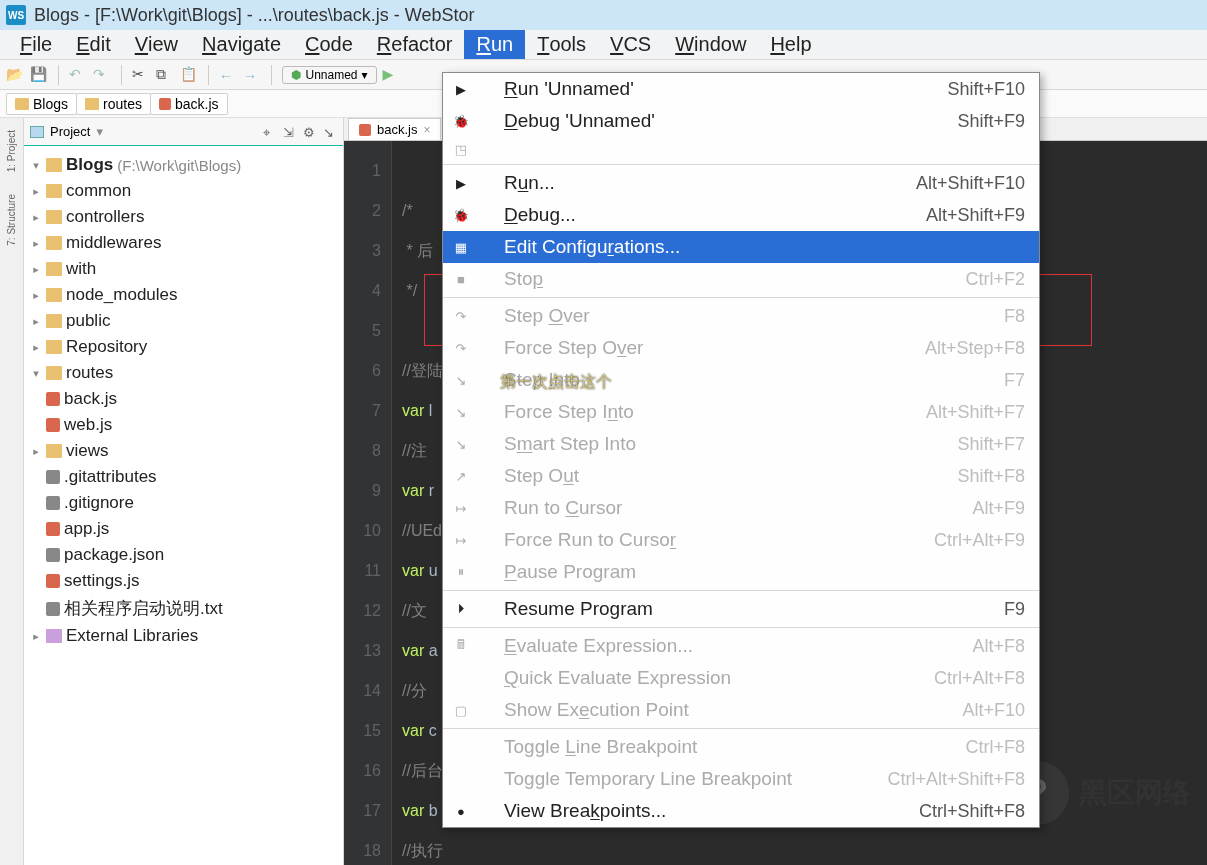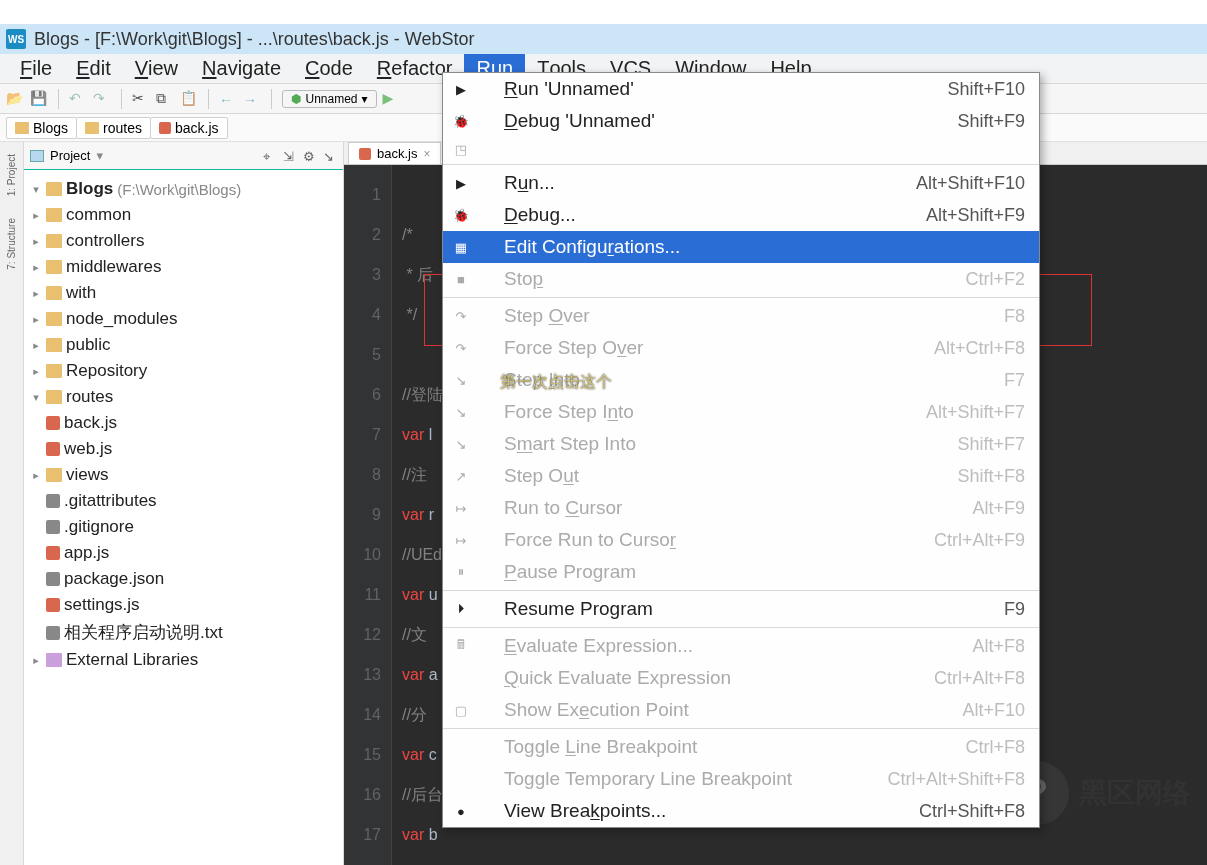--- a/index.html
+++ b/index.html
@@ -1,18 +1,18 @@
 <!DOCTYPE html>
 <html><head>
 <meta charset="utf-8">
 <style>
 * { margin: 0; padding: 0; box-sizing: border-box; font-family: "Segoe UI", Tahoma, sans-serif; }
 body { width: 1207px; height: 865px; overflow: hidden; background: #fff; font-size: 14px; }
 
-.title-bar { height: 30px; background: linear-gradient(#cde6f7, #cde6f7); display: flex; align-items: center; padding: 0 6px; font-size: 18px; color: #333; margin-top: 24px; }
+.title-bar { height: 30px; background: linear-gradient(#cde6f7, #cde6f7); display: flex; align-items: center; padding: 0 6px; font-size: 18px; color: #333; }
 .title-bar .logo { width: 20px; height: 20px; background: #1b8cc4; margin-right: 8px; border-radius: 2px; display:flex;align-items:center;justify-content:center;color:#fff;font-size:10px;font-weight:bold; }
 
 .menu-bar { height: 30px; background: #f2f3f4; display: flex; border-bottom: 1px solid #d8d8d8; font-size: 20px; padding-left: 8px; }
 .menu-bar .item { padding: 2px 12px; cursor: pointer; color: #222; display:flex; align-items:center; }
 .menu-bar .item.open { background: #2a6dd4; color: #fff; }
 .underline { text-decoration: underline; text-underline-offset: 2px; }
 
 .toolbar { height: 30px; background: #f6f6f6; border-bottom: 1px solid #d8d8d8; display: flex; align-items: center; padding: 0 6px; gap: 6px; }
 .toolbar .tb-icon { width: 18px; height: 18px; opacity: .7; }
 .toolbar .sep { width:1px; height:20px; background:#ccc; margin:0 4px;}
@@ -46,21 +46,21 @@
 
 .editor-col { flex:1; display:flex; flex-direction:column; background:#2b2b2b; }
 .tab-row { height:28px; background:#f0f0f0; display:flex; align-items:flex-end; border-bottom:1px solid #ccc; }
 .tab { background:#fff; border:1px solid #ccc; border-bottom:none; padding:3px 10px; font-size:13px; display:flex; align-items:center; gap:6px; margin-left:4px; }
 .tab .close-x{color:#999;font-size:12px;}
 .editor-body { flex:1; display:flex; position:relative; background:#2b2b2b; color:#a9b7c6; font-family:Consolas,monospace; font-size:16px; }
 .gutter { width:48px; text-align:right; padding:10px 10px 0 0; color:#606366; background:#313335; border-right:1px solid #444; }
 .gutter div { height:40px; line-height:40px; }
 .code { padding:10px 0 0 10px; }
 .code .line { height:40px; line-height:40px; white-space:pre; }
-.cm-comment{color:#808080;} .cm-kw{color:#ef4444;} .cm-id{color:#a9b7c6;}
+.cm-comment{color:#808080;} .cm-kw{color:#bef264;} .cm-id{color:#a9b7c6;}
 
 .dropdown { position:absolute; left:442px; top:72px; width:598px; background:#fefefe; border:1px solid #8a8a8a; box-shadow:3px 3px 8px rgba(0,0,0,.3); z-index:100; font-size:19px; color:#222; }
 .dropdown .row { display:flex; align-items:center; padding:5px 14px 5px 10px; gap:10px; }
 .dropdown .row .ic { width:16px; display:flex; justify-content:center; font-size:13px; }
 .dropdown .row .lbl { flex:1;margin-left:25px; }
 .dropdown .row .sc { color:#555; font-size:18px; }
 .dropdown .row.disabled { color:#ababab; }
 .dropdown .row.disabled .sc { color:#bdbdbd; }
 .dropdown .row.highlight { background:#2a6dd4; color:#fff; }
 .dropdown hr { border:none; border-top:1px solid #d8d8d8; margin:2px 0; }
@@ -338,21 +338,21 @@
     </div>
     <hr>
     <div class="row disabled">
       <span class="ic">↷</span>
       <span class="lbl">Step <span class="underline">O</span>ver</span>
       <span class="sc">F8</span>
     </div>
     <div class="row disabled">
       <span class="ic">↷</span>
       <span class="lbl">Force Step O<span class="underline">v</span>er</span>
-      <span class="sc">Alt+Ctrl+F8</span>
+      <span class="sc">Alt+Step+F8</span>
     </div>
     <div class="row disabled">
       <span class="ic">↘</span>
       <span class="lbl">Step <span class="underline">I</span>nto</span>
       <span class="sc">F7</span>
     </div>
     <div class="row disabled">
       <span class="ic">↘</span>
       <span class="lbl">Force Step I<span class="underline">n</span>to</span>
       <span class="sc">Alt+Shift+F7</span>

